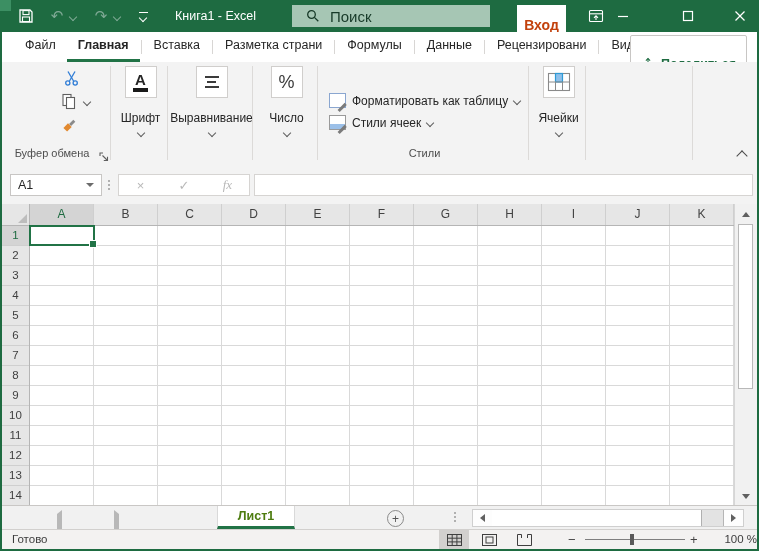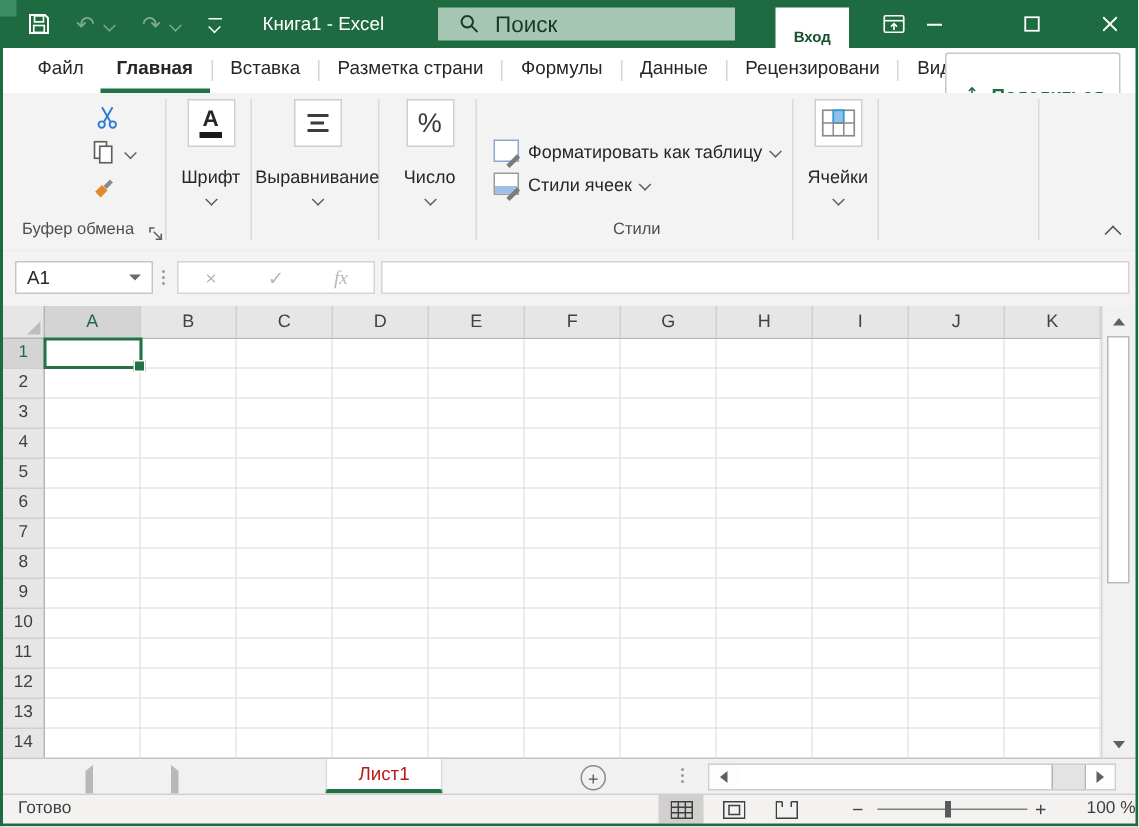--- a/index.html
+++ b/index.html
@@ -18,22 +18,22 @@
   .qat-redo{left:90px;width:22px;font-size:15px;color:#7fa995}
   .mini-cv{position:absolute;top:14px;width:5px;height:5px;border-right:1px solid #7fa995;border-bottom:1px solid #7fa995;transform:rotate(45deg)}
   .cv-undo{left:70px}.cv-redo{left:114px}
   .qat-cust{left:132px;width:22px;flex-direction:column;gap:2px}
   .qat-cust .bar{width:9px;height:0;border-top:1.5px solid #fff}
   .qat-cust .cvd{border-color:#fff}
   .tb-title{position:absolute;left:175px;top:0;line-height:32px;font-size:12.5px;color:#fff}
   .searchbox{position:absolute;left:292px;top:5px;width:198px;height:22px;background:#a6c6b4;
              display:flex;align-items:center;color:#173a28;font-size:15px}
   .searchbox .mag{margin:0 10px 0 14px;display:flex}
-  .signin{position:absolute;left:517px;top:5px;width:49px;height:40px;background:#fff;color:#14532d;
-          font-size:10px;font-weight:bold;display:flex;align-items:center;justify-content:center}
+  .signin{position:absolute;left:517px;top:5px;width:49px;height:40px;background:#fff;color:#c2410c;
+          font-size:14px;font-weight:bold;display:flex;align-items:center;justify-content:center}
   .rdo{left:582px;width:28px}
   .winbtn{width:34px}
   .wb-min{left:606px}.wb-max{left:671px}.wb-close{left:723px}
   
   .tabrow{position:absolute;top:32px;left:2px;right:2px;height:30px;background:#fff;display:flex;align-items:stretch}
   #tabs{display:flex;align-items:center;padding-left:12px}
   .tab{padding:0 11px;line-height:27px;font-size:12.5px;color:#262626;border-bottom:3px solid transparent;white-space:nowrap}
   .tab.active{font-weight:bold;border-bottom-color:#217346;color:#262626}
   .tabsep{width:1px;height:14px;background:#d8d6d4;margin:0 1px;align-self:center}
   .share{position:absolute;right:10px;top:3px;height:23px;padding:16px 10px;border:1px solid #c8c6c4;background:#fff;
@@ -116,21 +116,21 @@
   .tri-d{width:0;height:0;border-left:4px solid transparent;border-right:4px solid transparent;border-top:5px solid #606060}
   .tri-l{width:0;height:0;border-top:4px solid transparent;border-bottom:4px solid transparent;border-right:5px solid #606060}
   .tri-r{width:0;height:0;border-top:4px solid transparent;border-bottom:4px solid transparent;border-left:5px solid #606060}
   .tri-l.dim,.tri-r.dim{border-right-color:#b8b8b8;border-left-color:#b8b8b8}
   
   .sheetbar{position:absolute;top:505px;left:2px;right:2px;height:24px;background:#f1f1f1;border-top:1px solid #c9c7c5;box-sizing:border-box}
   .sb-nav{position:absolute;top:8px}
   .sbn-l{left:55px}.sbn-r{left:112px}
   .sheettab{position:absolute;left:215px;top:0;width:78px;height:23px;background:#fff;border-left:1px solid #d9d9d9;border-right:1px solid #d9d9d9;
             border-bottom:3px solid #217346;box-sizing:border-box;display:flex;align-items:center;justify-content:center;
-            font-size:12.5px;font-weight:normal;color:#b91c1c}
+            font-size:12.5px;font-weight:bold;color:#4d7c0f}
   .addsheet{position:absolute;left:385px;top:4px;width:15px;height:15px;border:1px solid #8a8a8a;border-radius:50%;
             display:flex;align-items:center;justify-content:center;font-size:12px;color:#555;line-height:1}
   .sb-dots{position:absolute;left:452px;top:6px}
   .hscroll{position:absolute;left:470px;top:3px;width:272px;height:18px;background:#e3e3e3;border:1px solid #cfcfcf;box-sizing:border-box}
   .hs-l{position:absolute;left:0;top:0;width:19px;height:16px;background:#fdfdfd;border-right:1px solid #b5b5b5;display:flex;align-items:center;justify-content:center}
   .hs-thumb{position:absolute;left:19px;top:0;width:210px;height:16px;background:#fff;border-right:1px solid #b0b0b0;box-sizing:border-box}
   .hs-r{position:absolute;right:0;top:0;width:19px;height:16px;background:#fdfdfd;border-left:1px solid #b5b5b5;display:flex;align-items:center;justify-content:center}
   
   .statusbar{position:absolute;top:529px;left:2px;right:2px;height:20px;background:#f3f2f1;border-top:1px solid #d2d0ce;box-sizing:border-box}
   .st-ready{position:absolute;left:10px;line-height:19px;font-size:11.5px;color:#3d3d3d}

